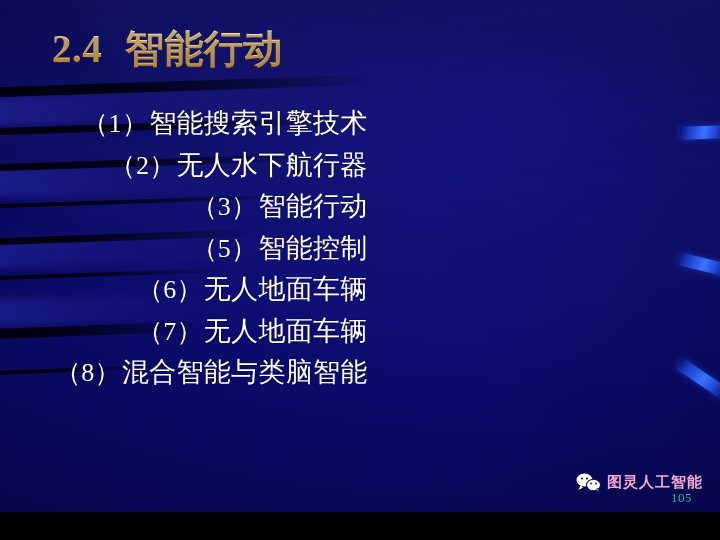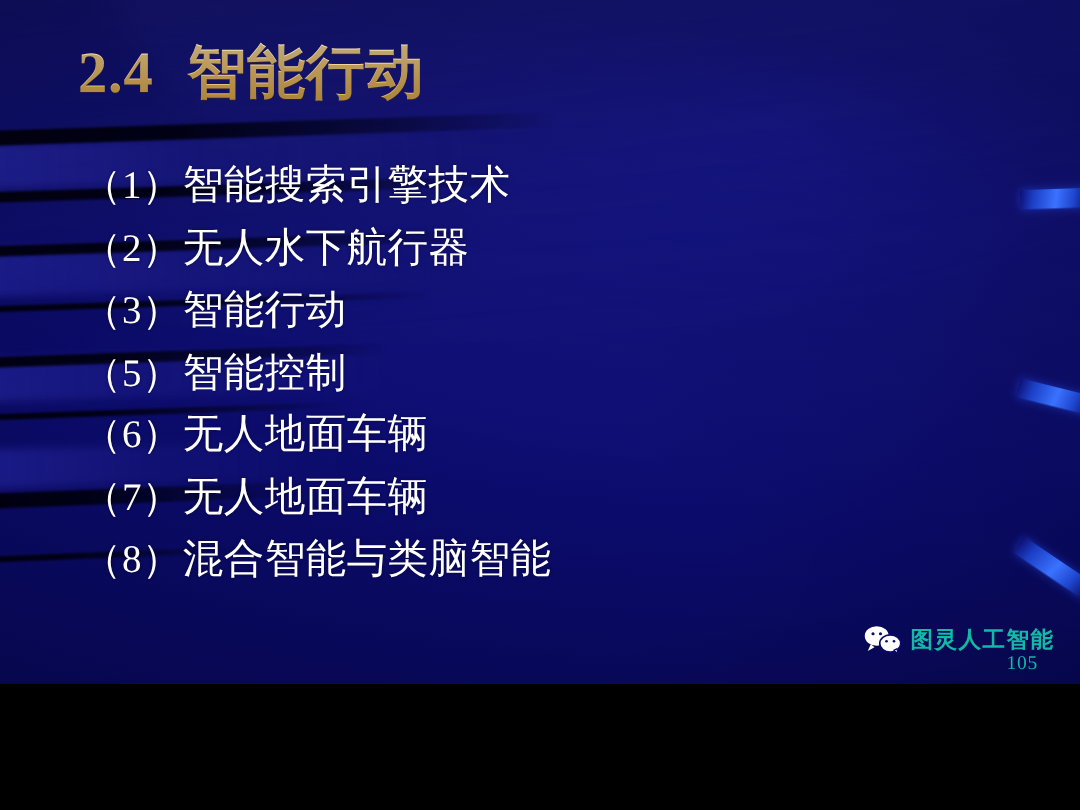--- a/index.html
+++ b/index.html
@@ -4,21 +4,21 @@
 <title>Slide</title>
 <style>
   html, body {
     margin: 0;
     padding: 0;
     background: #000;
   }
   .slide {
     position: relative;
     width: 720px;
-    height: 456px;
+    height: 512px;
     overflow: hidden;
     background: #0a0a6e;
     font-family: "Liberation Sans", "DejaVu Sans", sans-serif;
     -webkit-font-smoothing: antialiased;
   }
 
   
   .bg-base {
     position: absolute;
     inset: 0;
@@ -110,20 +110,21 @@
   }
   .title-num { font-family: "Liberation Serif", "DejaVu Serif", serif; }
 
   .list {
     position: absolute;
     left: 55px;
     top: 103px;
     margin: 0;
     padding: 0;
     list-style: none;
+    text-align: right;
   }
   .list li {
     font-size: 27px;
     line-height: 41.5px;
     color: #ffffff;
     white-space: nowrap;
     letter-spacing: 0.3px;
     text-shadow: 0 0 2px rgba(0,0,0,0.45);
   }
   .li-num {
@@ -137,21 +138,21 @@
     position: absolute;
     right: 17px;
     bottom: 20px;
     display: flex;
     align-items: center;
     gap: 6px;
   }
   .wm-text {
     font-size: 15px;
     font-weight: 700;
-    color: #14b8a6;
+    color: #f9a8d4;
     letter-spacing: 1px;
     white-space: nowrap;
   }
   .wechat-icon { display: block; }
 
   .page-num {
     position: absolute;
     right: 28px;
     bottom: 6px;
     font-size: 13px;

